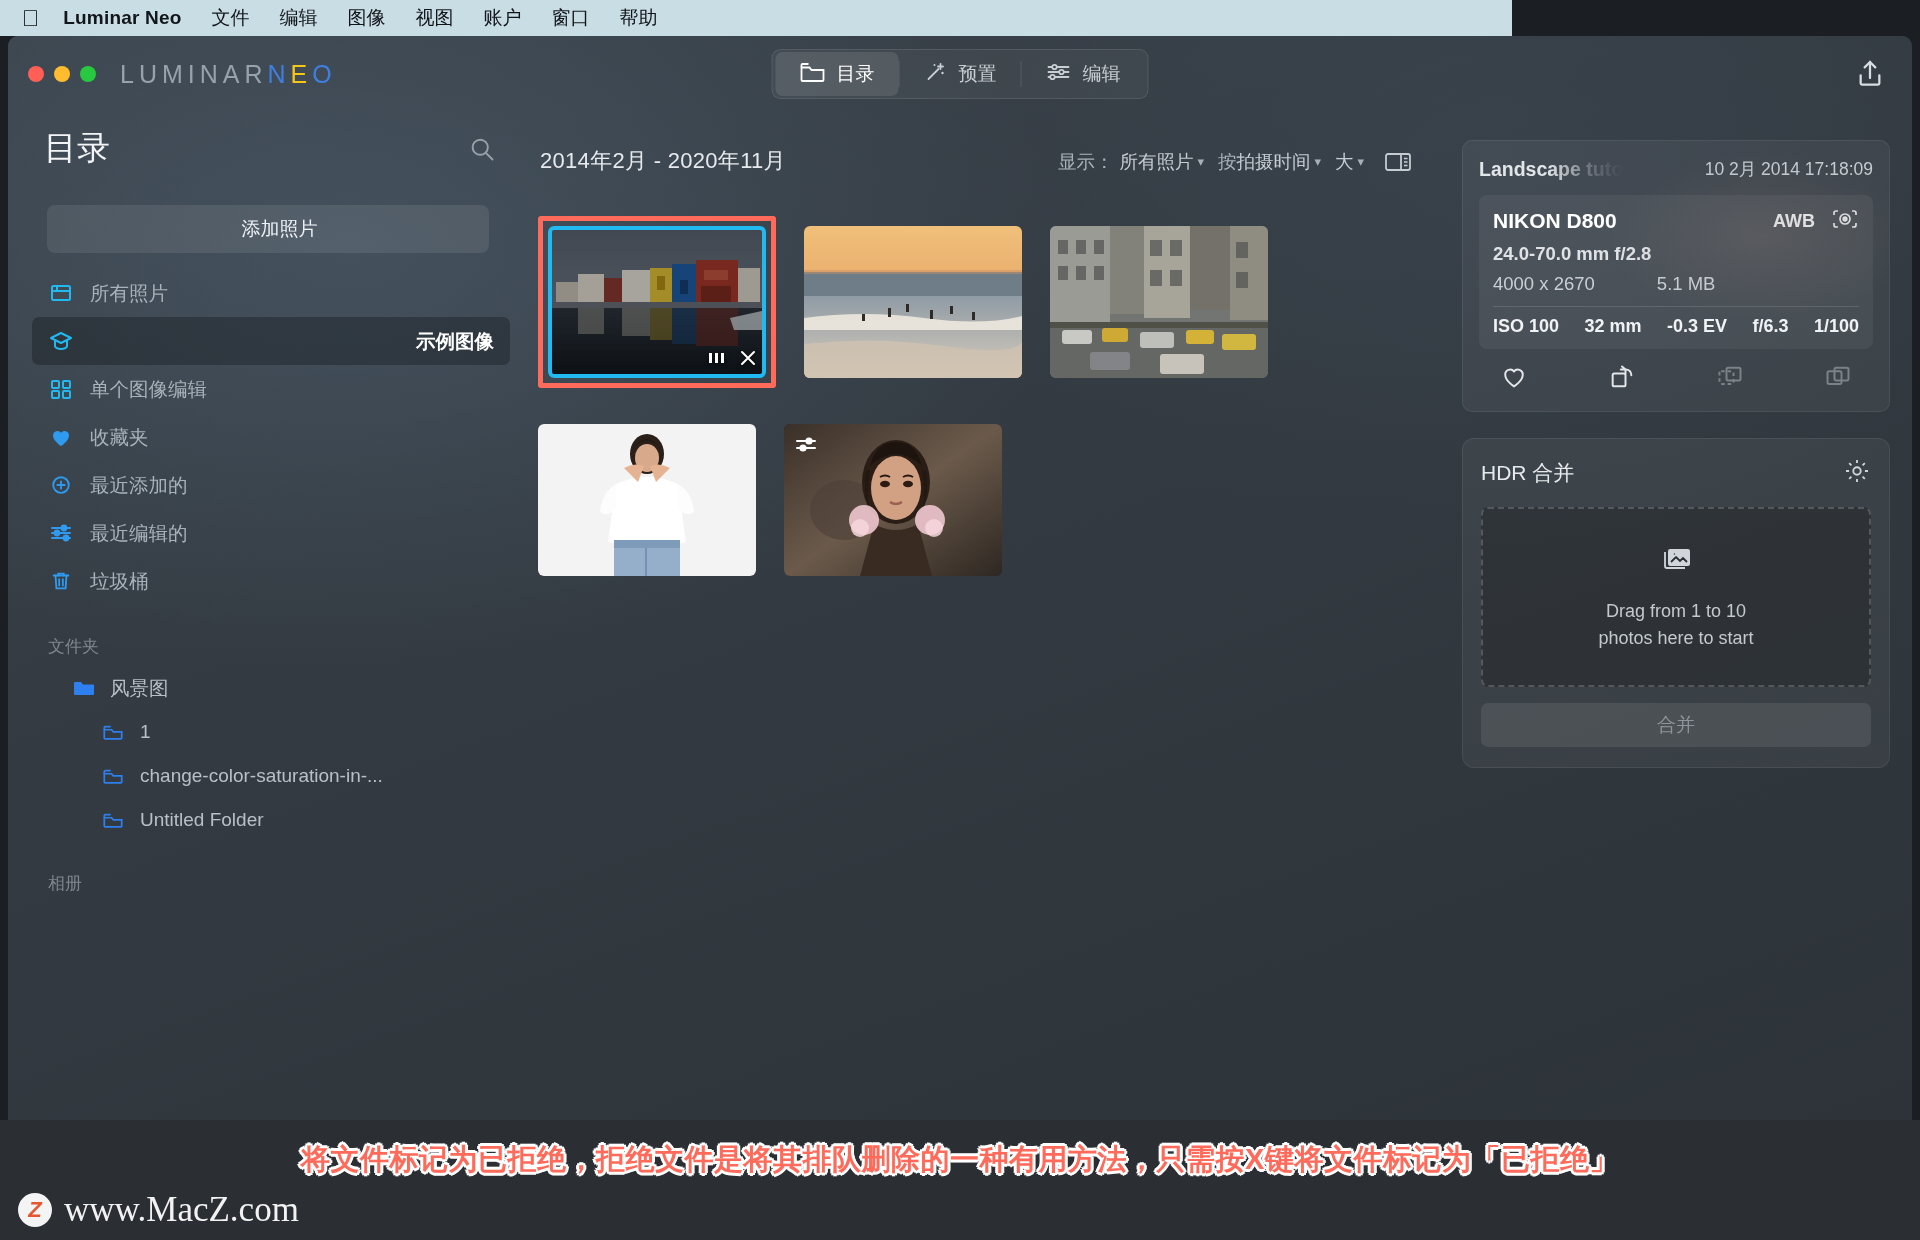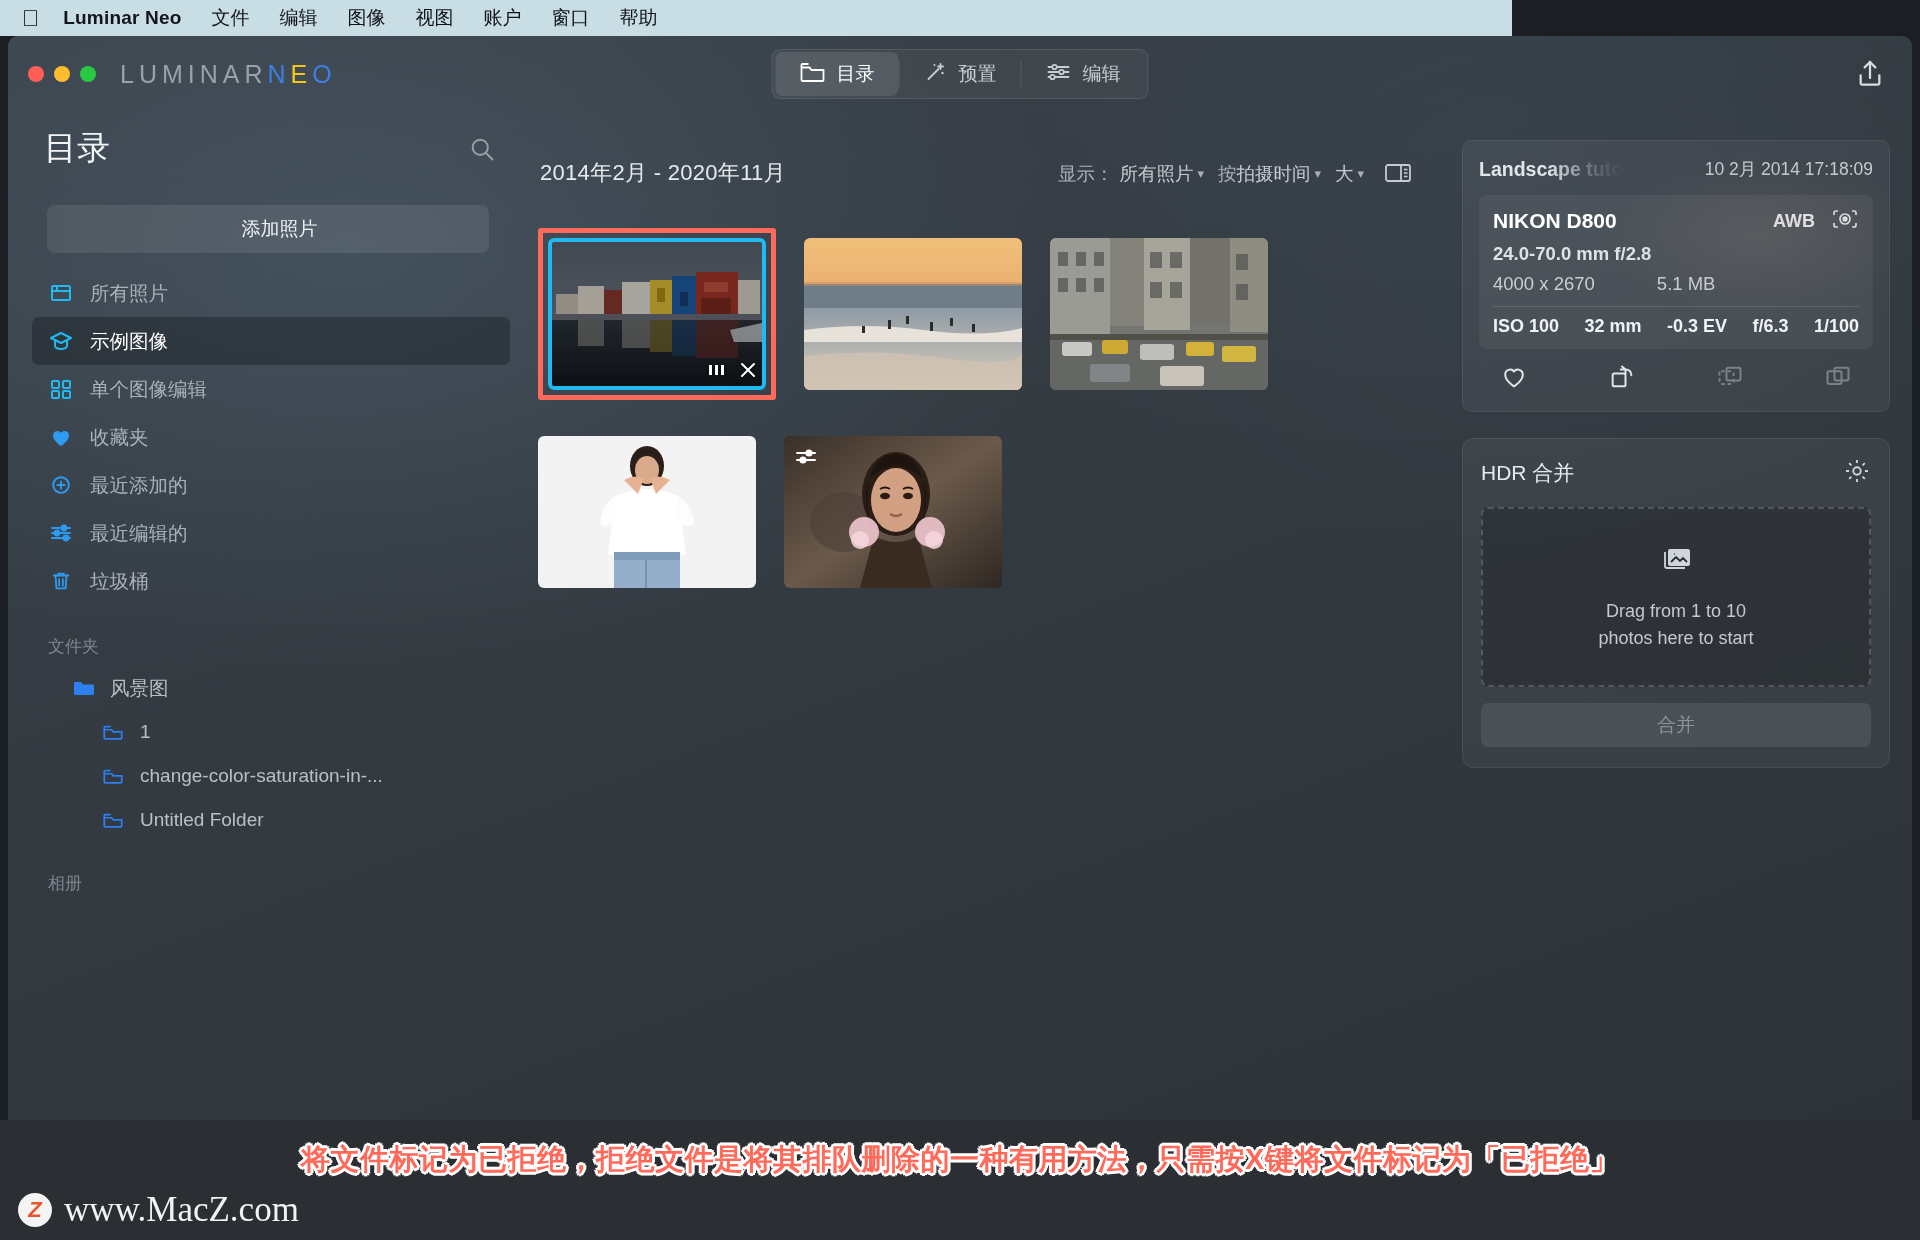--- a/index.html
+++ b/index.html
@@ -87,40 +87,40 @@
     display:flex; align-items:center; justify-content:center;
     color:#eef1f4; font-size: 19px; padding-left: 23px;
   }
 
   .navlist { margin-top: 16px; }
   .navitem {
     display:flex; align-items:center; gap: 16px;
     height: 48px; margin: 0 0 0 6px; padding: 0 16px;
     border-radius: 7px; color: #a9b2ba; font-size: 19.5px;
   }
-  .navitem.selected { background: rgba(0,0,0,0.26); color: #ffffff; font-weight: normal; }
+  .navitem.selected { background: rgba(0,0,0,0.26); color: #ffffff; font-weight: bold; justify-content: space-between; }
   .navitem .ico { width: 26px; height: 26px; display:flex; align-items:center; justify-content:center; flex:none; }
 
   .group-label { color: #7e868e; font-size: 17px; margin: 30px 0 8px 22px; }
   .folderitem {
     display:flex; align-items:center; gap: 14px;
     height: 44px; padding-left: 46px; color: #b8c0c7; font-size: 19.5px;
     white-space: nowrap; overflow: hidden;
   }
   .folderitem.lvl2 { padding-left: 76px; font-size: 19px; }
   .folderitem .ico { width: 24px; height: 22px; flex:none; display:flex; align-items:center;}
 
   
-  .content { position: absolute; top: 60px; left: 520px; width: 920px; height: 1144px; }
+  .content { position: absolute; top: 48px; left: 520px; width: 920px; height: 1144px; }
   .content-head {
     display:flex; align-items:center; justify-content:space-between;
     padding: 62px 36px 0 12px;
   }
   .daterange { font-size: 22px; color: #e7eaed; font-weight: 500; letter-spacing:.3px;}
-  .filters { display:flex; align-items:flex-start; gap: 14px; color:#c5ccd2; font-size: 18.5px; }
+  .filters { display:flex; align-items:flex-end; gap: 14px; color:#c5ccd2; font-size: 18.5px; }
   .filters .lbl { color:#aab2b9; }
   .chev { font-size: 13px; opacity:.8; margin-left: 4px;}
   .fitem { display:flex; align-items:center; white-space:nowrap; }
   .viewbtn { width: 28px; height: 24px; margin-left: 6px; }
 
   .grid { display: flex; flex-wrap: wrap; gap: 26px 28px; padding: 40px 10px 0 10px; }
   .thumb {
     width: 218px; height: 152px; border-radius: 6px; overflow: hidden;
     position: relative; background:#222;
   }

